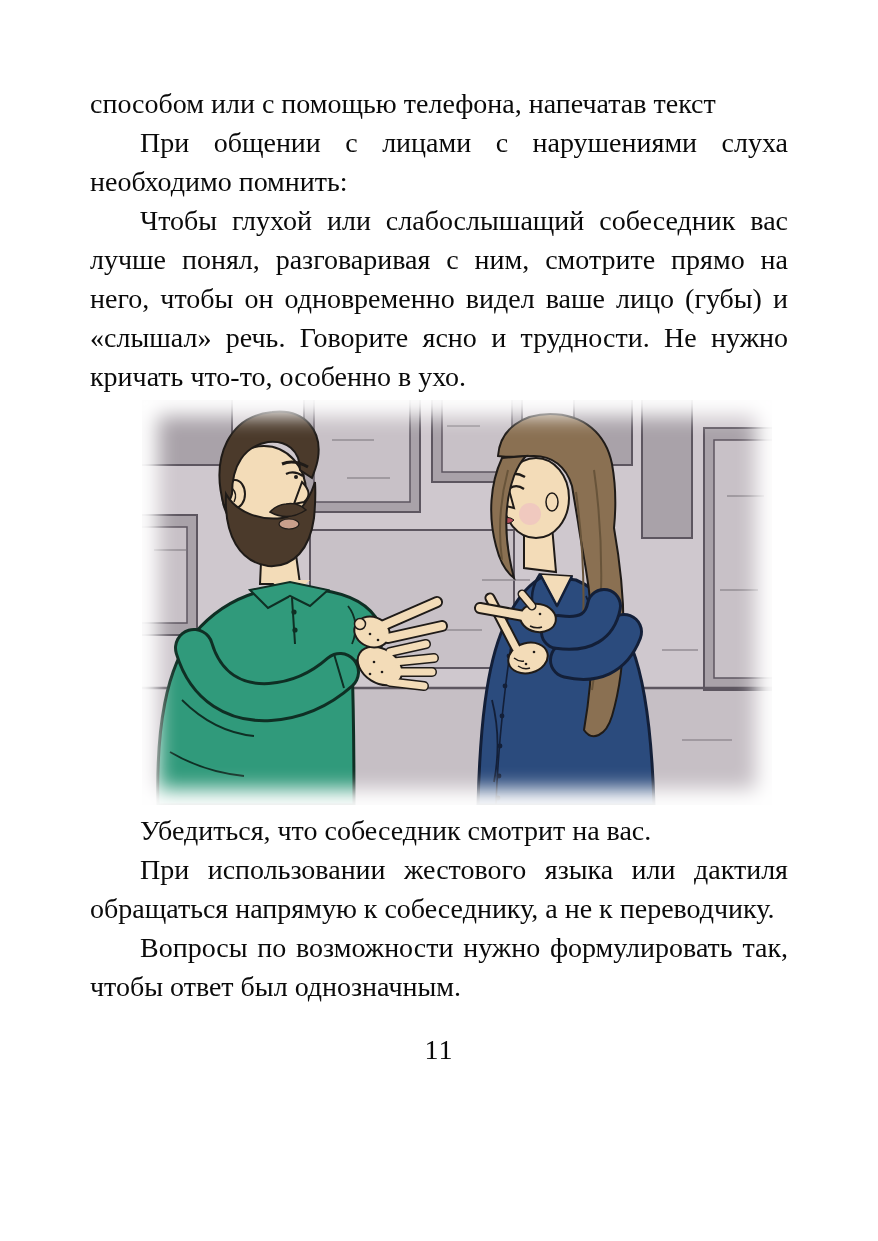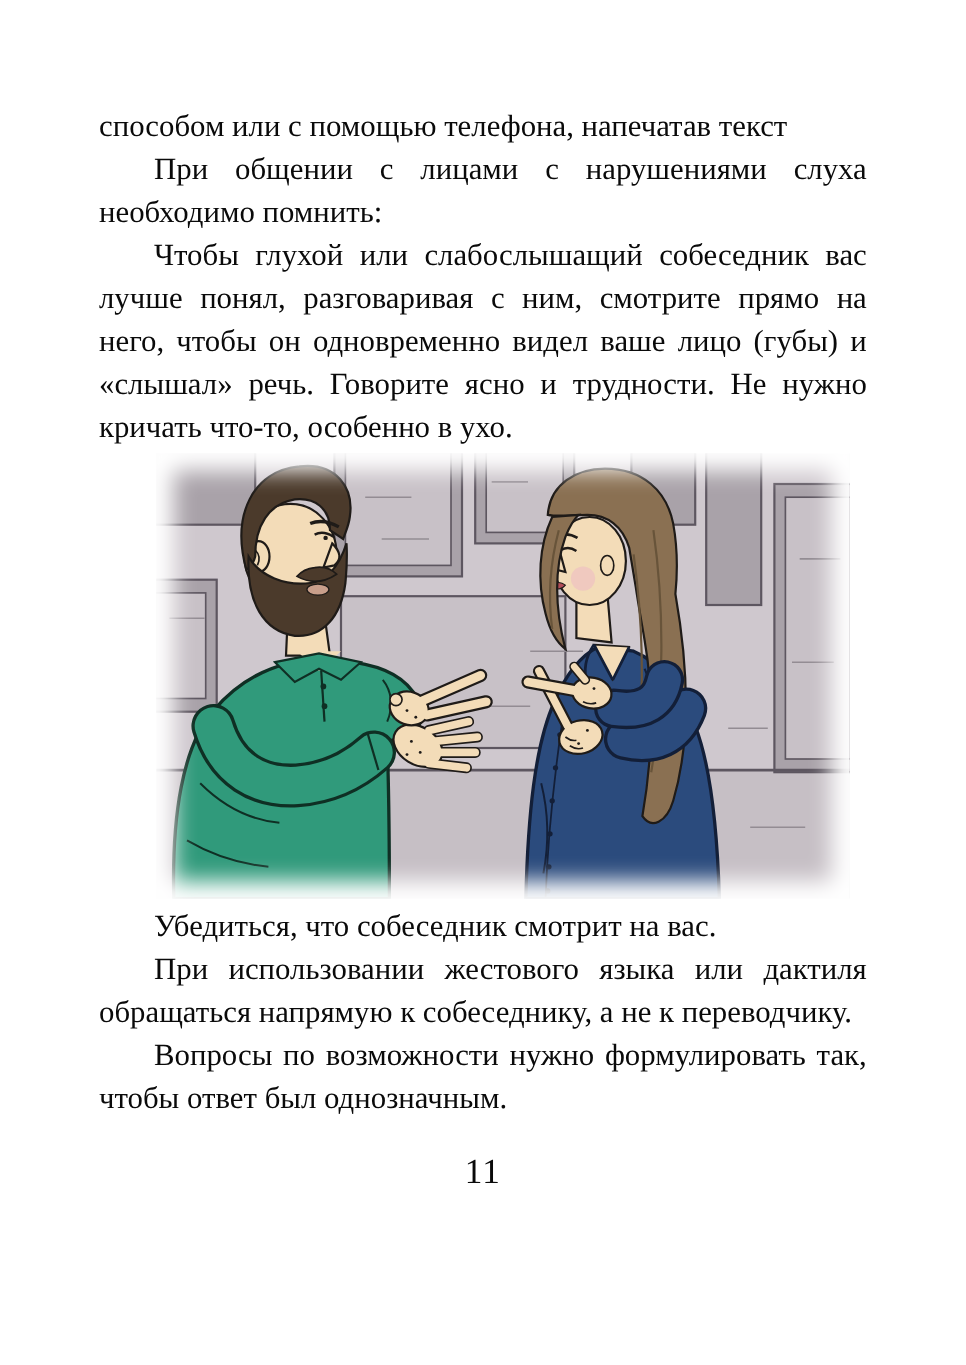--- a/index.html
+++ b/index.html
@@ -6,21 +6,21 @@
   .page{
     position:relative;
     width:878px;height:1241px;
     background:#ffffff;
     font-family:"Liberation Serif","DejaVu Serif",serif;
     color:#0a0a0a;
     overflow:hidden;
   }
   .content{
     position:absolute;
-    left:90px;top:96px;
+    left:90px;top:84px;
     width:698px;
   }
   .para{
     margin:0;
     font-size:28px;
     line-height:39px;
     text-align:justify;
     text-indent:50px;
     color:#0a0a0a;
   }
@@ -32,21 +32,21 @@
   }
   .illustration svg{display:block;width:630px;height:405px;}
   
   .illustration .vignette{
     position:absolute;inset:0;
     box-shadow:inset 0 0 20px 16px #ffffff;
     pointer-events:none;
   }
   .page-number{
     margin-top:28px;
-    font-size:32px;
+    font-size:28px;
     text-align:center;
     letter-spacing:1px;
   }
 </style>
 </head>
 <body>
 
 <div class="page">
   <div class="content">
 

